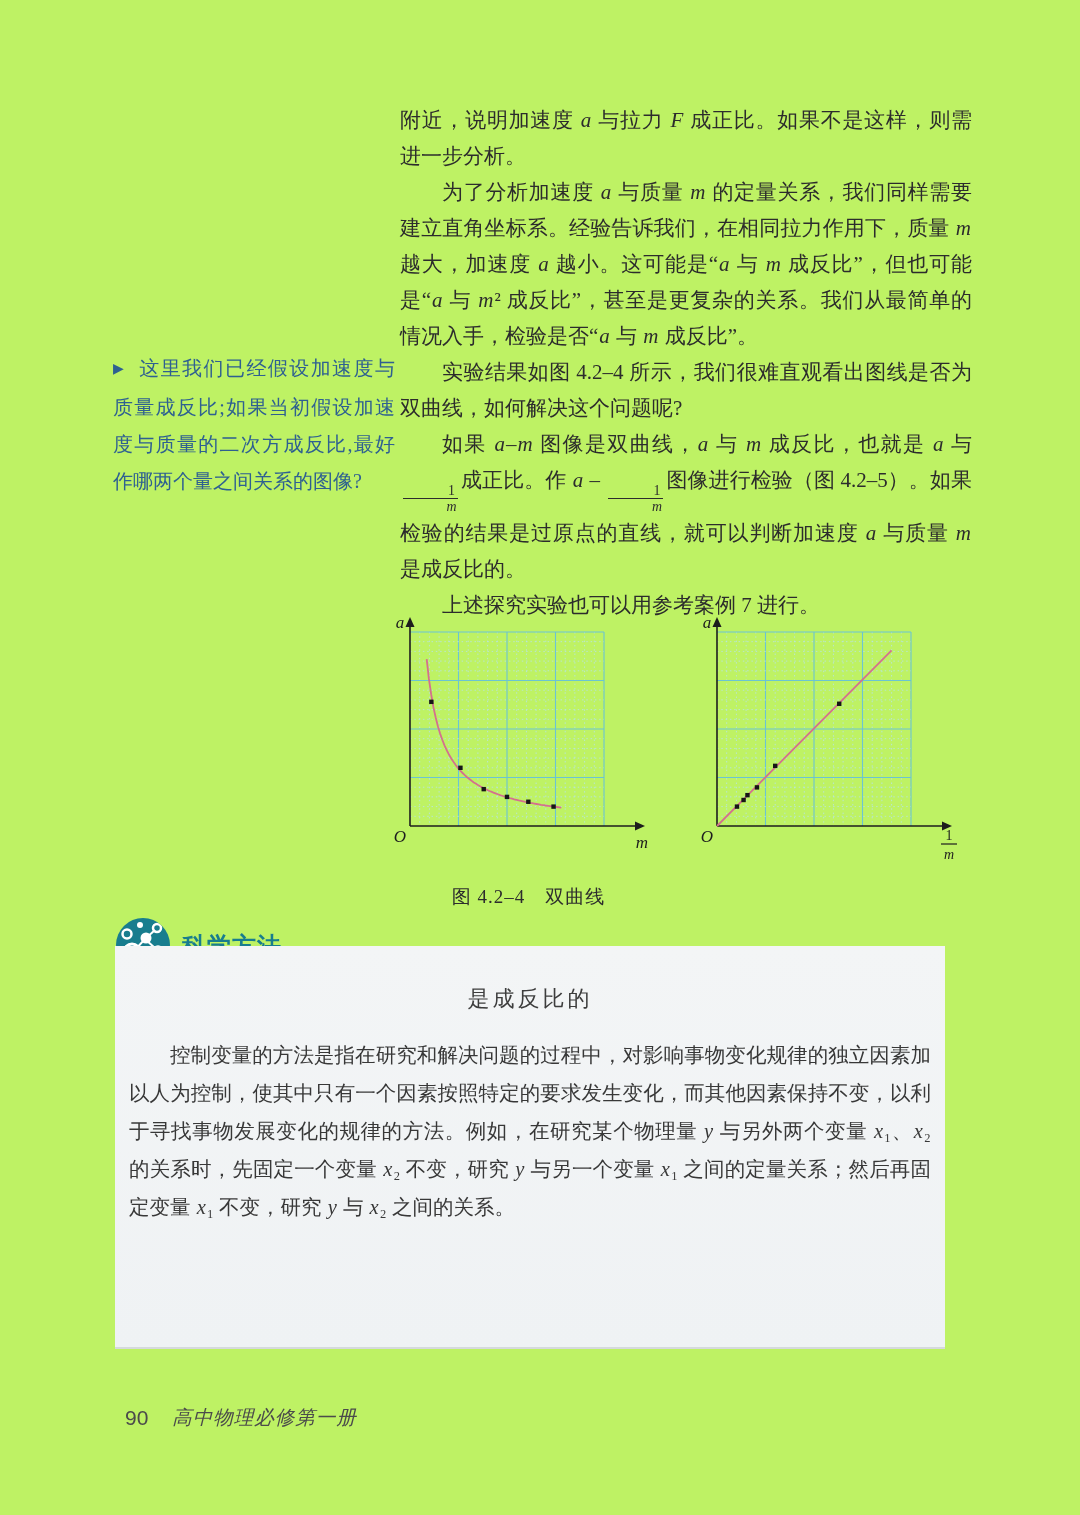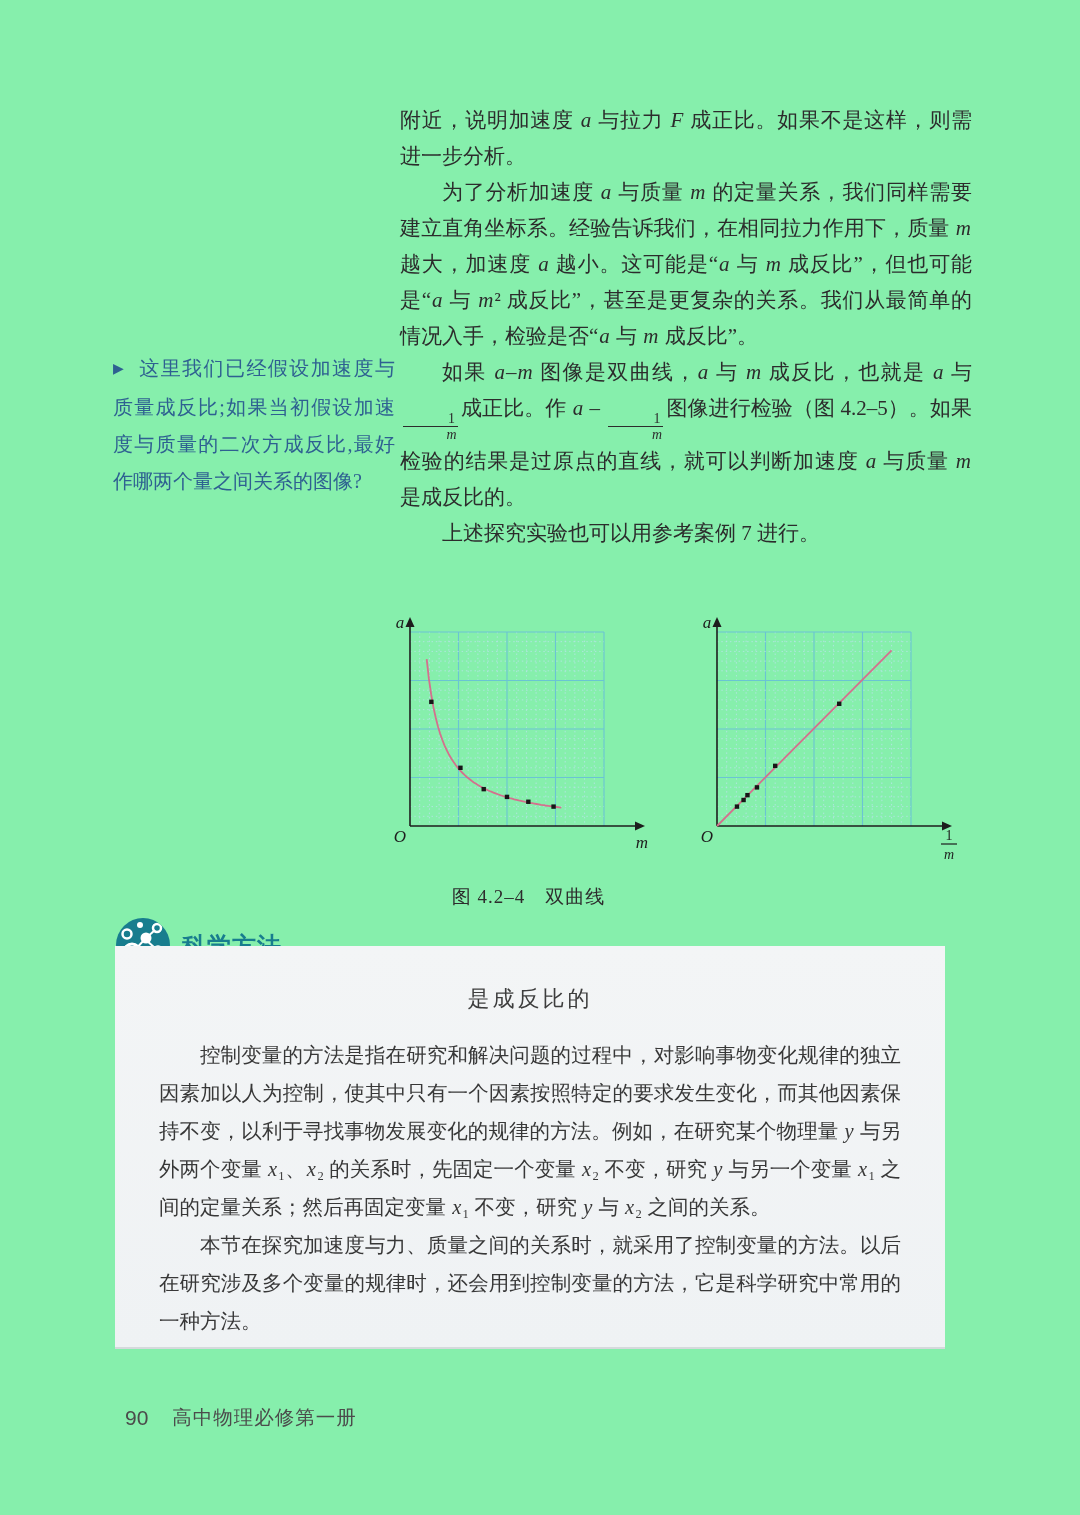--- a/index.html
+++ b/index.html
@@ -1,18 +1,18 @@
 <!DOCTYPE html>
 <html><head>
 <meta charset="utf-8">
 <style>
   html,body{margin:0;padding:0;}
   body{width:1080px;height:1515px;position:relative;background:#ffffff;
        font-family:"Liberation Serif","DejaVu Serif",serif;color:#2e2e2e;}
-  .page{position:absolute;inset:0;background:#86efac;overflow:hidden;}
+  .page{position:absolute;inset:0;background:#bef264;overflow:hidden;}
 
   
   .main-col{position:absolute;left:400px;top:102px;width:572px;
             font-size:21px;line-height:36px;text-align:justify;color:#2c2c2c;}
   .main-col p{margin:0;}
   .main-col p.ind{text-indent:2em;}
   .main-col i{font-style:italic;padding:0 1px;}
 
   
   .frac{display:inline-flex;flex-direction:column;align-items:center;
@@ -39,39 +39,40 @@
                 font-weight:bold;font-family:"Liberation Sans","DejaVu Sans",sans-serif;
                 letter-spacing:1px;white-space:nowrap;}
   .method-rule{position:absolute;left:296px;top:946px;width:649px;height:0;
                border-top:1px solid #a9b7bb;}
 
   .method-box{position:absolute;left:115px;top:946px;width:830px;height:401px;
               background:linear-gradient(180deg,#f3f5f6 0%,#eff2f4 100%);
               border-bottom:2px solid #d5d9dc;}
   .method-box-title{text-align:center;padding-top:38px;font-size:22px;color:#3d3d3d;
                     letter-spacing:3px;}
-  .method-box-body{padding:22px 44px 0;font-size:20.5px;line-height:38px;
+  .method-box-body{padding:22px 14px 0;font-size:20.5px;line-height:38px;
                    text-align:justify;color:#383838;}
   .method-box-body p{margin:0;text-indent:2em;}
   .method-box-body i{font-style:italic;padding:0 1px;}
 
   
   .footer{position:absolute;left:125px;top:1404px;color:#4b4b4b;
           display:flex;align-items:center;gap:24px;}
   .page-number{font-size:21px;font-family:"Liberation Sans","DejaVu Sans",sans-serif;}
-  .book-title{font-size:19.5px;letter-spacing:1px;}
+  .book-title{font-size:19.5px;letter-spacing:1px;font-style:italic;}
 </style>
 </head>
 <body>
 
 <div class="page">
 
   <div class="main-col">
     <p>附近，说明加速度 <i>a</i> 与拉力 <i>F</i> 成正比。如果不是这样，则需进一步分析。</p>
     <p class="ind">为了分析加速度 <i>a</i> 与质量 <i>m</i> 的定量关系，我们同样需要建立直角坐标系。经验告诉我们，在相同拉力作用下，质量 <i>m</i> 越大，加速度 <i>a</i> 越小。这可能是“<i>a</i> 与 <i>m</i> 成反比”，但也可能是“<i>a</i> 与 <i>m</i>² 成反比”，甚至是更复杂的关系。我们从最简单的情况入手，检验是否“<i>a</i> 与 <i>m</i> 成反比”。</p>
+    <p class="ind">实验结果如图 4.2–4 所示，我们很难直观看出图线是否为双曲线，如何解决这个问题呢?</p>
     <p class="ind">如果 <i>a</i>–<i>m</i> 图像是双曲线，<i>a</i> 与 <i>m</i> 成反比，也就是 <i>a</i> 与<span class="frac">
           <span class="fnum">1</span>
           <span class="fden">m</span>
         </span>成正比。作 <i>a</i> – <span class="frac">
           <span class="fnum">1</span>
           <span class="fden">m</span>
         </span>图像进行检验（图 4.2–5）。如果检验的结果是过原点的直线，就可以判断加速度 <i>a</i> 与质量 <i>m</i> 是成反比的。</p>
     <p class="ind">上述探究实验也可以用参考案例 7 进行。</p>
   </div>
 
@@ -228,21 +229,20 @@
       </svg>
     </span>
     <span class="method-label">科学方法</span>
   </div>
   <div class="method-rule"></div>
 
   <div class="method-box">
     <div class="method-box-title">是成反比的</div>
     <div class="method-box-body">
       <p>控制变量的方法是指在研究和解决问题的过程中，对影响事物变化规律的独立因素加以人为控制，使其中只有一个因素按照特定的要求发生变化，而其他因素保持不变，以利于寻找事物发展变化的规律的方法。例如，在研究某个物理量 <i>y</i> 与另外两个变量 <i>x</i>₁、<i>x</i>₂ 的关系时，先固定一个变量 <i>x</i>₂ 不变，研究 <i>y</i> 与另一个变量 <i>x</i>₁ 之间的定量关系；然后再固定变量 <i>x</i>₁ 不变，研究 <i>y</i> 与 <i>x</i>₂ 之间的关系。</p>
-      <p>本节在探究加速度与力、质量之间的关系时，就采用了控制变量的方法。以后在研究涉及多个变量的规律时，还会用到控制变量的方法，它是科学研究中常用的一种方法。</p>
     </div>
   </div>
 
   <div class="footer">
     <span class="page-number">90</span>
     <span class="book-title">高中物理必修第一册</span>
   </div>
 
 </div>
 

